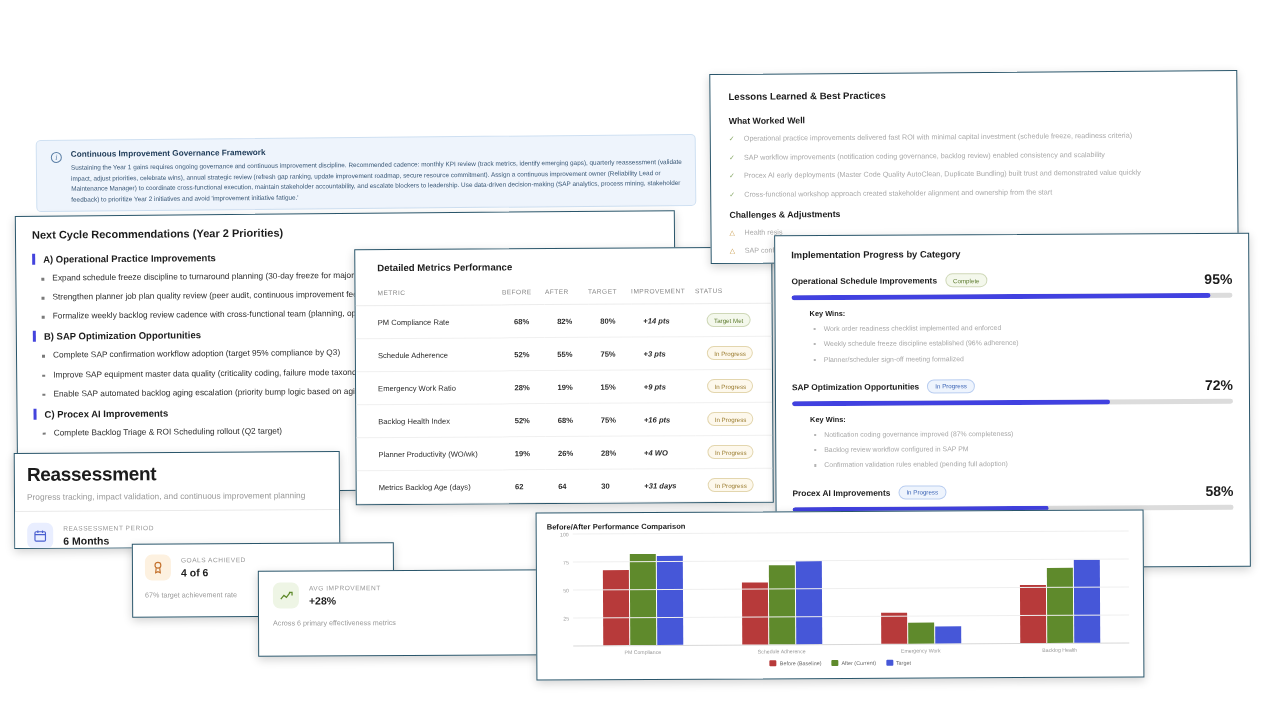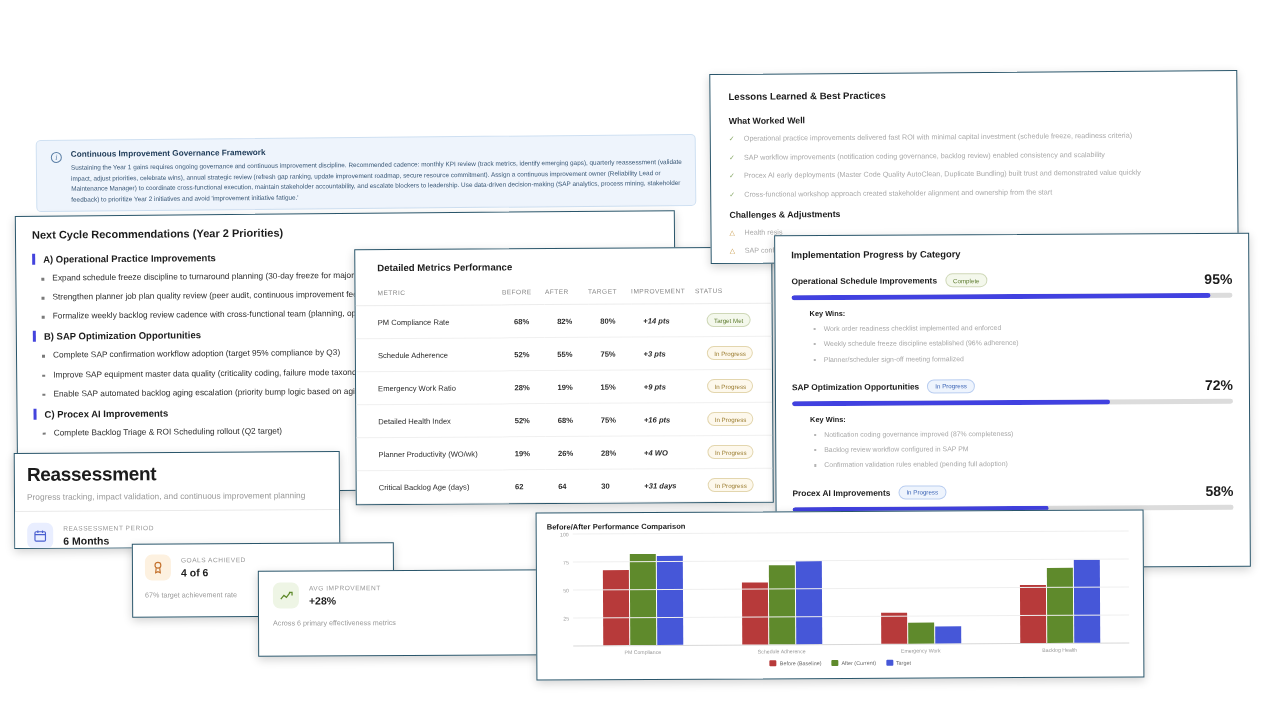--- a/index.html
+++ b/index.html
@@ -263,37 +263,37 @@
           </tr>
           <tr>
             <td>Emergency Work Ratio</td>
             <td class="c-before">28%</td>
             <td class="c-after">19%</td>
             <td class="c-target">15%</td>
             <td class="c-impr">+9 pts</td>
             <td><span class="pill prog">In Progress</span></td>
           </tr>
           <tr>
-            <td>Detailed Health Index</td>
+            <td>Backlog Health Index</td>
             <td class="c-before">52%</td>
             <td class="c-after">68%</td>
             <td class="c-target">75%</td>
             <td class="c-impr">+16 pts</td>
             <td><span class="pill prog">In Progress</span></td>
           </tr>
           <tr>
             <td>Planner Productivity (WO/wk)</td>
             <td class="c-before">19%</td>
             <td class="c-after">26%</td>
             <td class="c-target">28%</td>
             <td class="c-impr">+4 WO</td>
             <td><span class="pill prog">In Progress</span></td>
           </tr>
           <tr>
-            <td>Critical Backlog Age (days)</td>
+            <td>Metrics Backlog Age (days)</td>
             <td class="c-before">62</td>
             <td class="c-after">64</td>
             <td class="c-target">30</td>
             <td class="c-impr">+31 days</td>
             <td><span class="pill prog">In Progress</span></td>
           </tr>
         </tbody>
     </table>
   </div>
 

